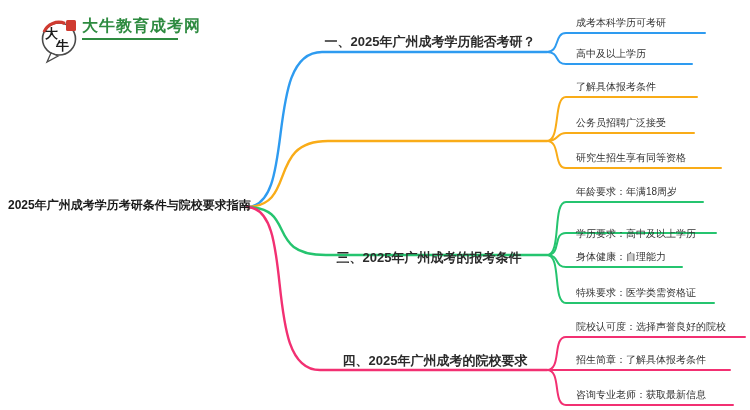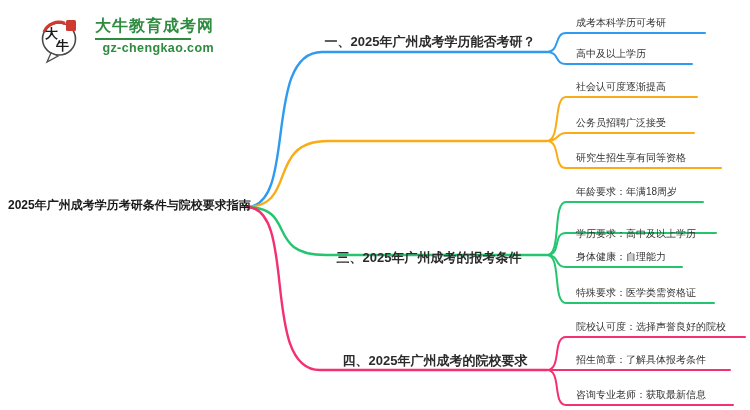--- a/index.html
+++ b/index.html
@@ -8,21 +8,21 @@
     font-family:"Liberation Sans","DejaVu Sans",sans-serif;
   }
   .connectors{position:absolute;left:0;top:0;width:750px;height:410px;}
   .connectors path{fill:none;stroke-linecap:round;}
   .main-line{stroke-width:2.4px;}
   .child-line{stroke-width:2px;}
 
   
   .logo{position:absolute;left:38px;top:16px;display:flex;align-items:flex-start;}
   .logo-badge{width:44px;height:48px;display:block;}
-  .logo-text{margin-left:13px;text-align:right;}
+  .logo-text{margin-left:0;}
   .logo-site{font-size:16px;font-weight:bold;color:#2E8B40;letter-spacing:1px;line-height:20px;white-space:nowrap;}
   .logo-divider{height:0;border-top:2px solid #2E8B40;margin:2px 0 1px 0;width:96px;}
   .logo-domain{font-size:12.5px;font-weight:bold;color:#2E8B40;letter-spacing:0.4px;line-height:15px;white-space:nowrap;}
 
   
   .root-title{
     position:absolute;left:8px;top:198px;width:240px;
     font-size:12px;font-weight:bold;color:#1a1a1a;line-height:15px;white-space:nowrap;
   }
 
@@ -75,34 +75,33 @@
       <ellipse cx="21" cy="23" rx="16.5" ry="16" fill="#ffffff" stroke="#4a4a4a" stroke-width="1.6"></ellipse>
       <path d="M6,16 A16,16 0 0 1 27,7.5" fill="none" stroke-width="3.2" stroke="#CF3A30"></path>
       <path d="M13,37 L9,46 L20,40 Z" fill="#ffffff" stroke="#4a4a4a" stroke-width="1.3"></path>
       <rect x="28" y="4" width="10" height="11" rx="1.5" fill="#CF3A30"></rect>
       <text x="7" y="22" font-size="13" font-weight="bold" fill="#1c1c1c">大</text>
       <text x="18" y="34" font-size="13" font-weight="bold" fill="#1c1c1c">牛</text>
     </svg>
     <div class="logo-text">
       <div class="logo-site">大牛教育成考网</div>
       <div class="logo-divider"></div>
-      <div class="logo-domain">gz-chengkao.com</div>
     </div>
   </div>
 
   <div class="root-title">2025年广州成考学历考研条件与院校要求指南</div>
 
   <div class="branch-label b1">一、2025年广州成考学历能否考研？</div>
   <div class="branch-label b3">三、2025年广州成考的报考条件</div>
   <div class="branch-label b4">四、2025年广州成考的院校要求</div>
 
   <div class="child-label" style="top:15px">成考本科学历可考研</div>
   <div class="child-label" style="top:46px">高中及以上学历</div>
 
-  <div class="child-label" style="top:79px">社会认可度逐渐提高</div>
+  <div class="child-label" style="top:79px">了解具体报考条件</div>
   <div class="child-label" style="top:115px">公务员招聘广泛接受</div>
   <div class="child-label" style="top:150px">研究生招生享有同等资格</div>
 
   <div class="child-label" style="top:184px">年龄要求：年满18周岁</div>
   <div class="child-label" style="top:226px">学历要求：高中及以上学历</div>
   <div class="child-label" style="top:249px">身体健康：自理能力</div>
   <div class="child-label" style="top:285px">特殊要求：医学类需资格证</div>
 
   <div class="child-label" style="top:319px">院校认可度：选择声誉良好的院校</div>
   <div class="child-label" style="top:352px">招生简章：了解具体报考条件</div>

